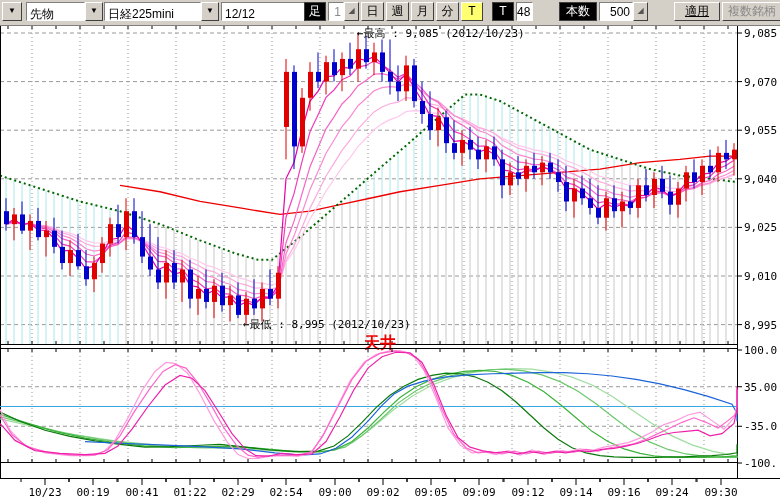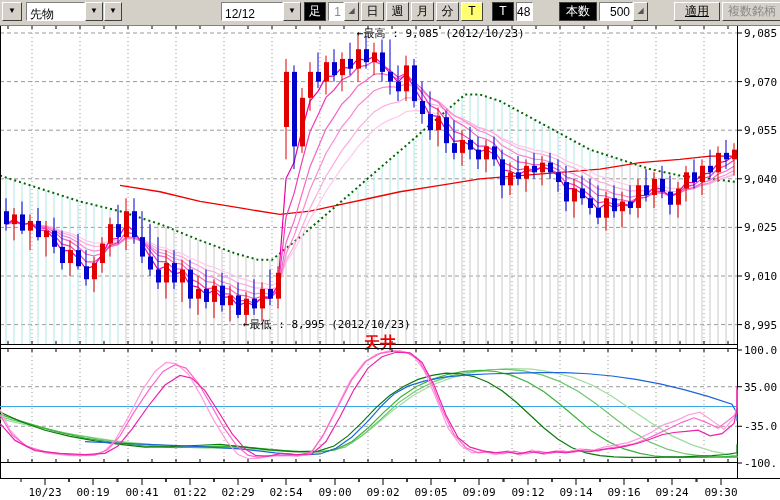--- a/index.html
+++ b/index.html
@@ -646,24 +646,25 @@
 
 <div id="toolbar">
   <div class="tb raised" style="left:2px;width:20px;font-size:8px;line-height:16px;">▼</div>
 
   <div class="tb combo" style="left:26px;width:77px;">
     <div class="fld">先物</div>
     <div class="drop">▼</div>
   </div>
 
   <div class="tb combo" style="left:104px;width:115px;">
+    <div class="fld">日経225mini</div>
     <div class="drop">▼</div>
   </div>
 
-  <div class="tb combo" style="left:221px;width:80px;">
+  <div class="tb combo" style="left:221px;width:104px;">
     <div class="fld">12/12</div>
     <div class="drop">▼</div>
   </div>
 
   <div class="tb blackLabel" style="left:304px;width:22px;">足</div>
 
   <div class="tb spin" style="left:328px;width:31px;">
     <div class="num disabledTxt">1</div>
     <div class="sbtn">◢</div>
   </div>

